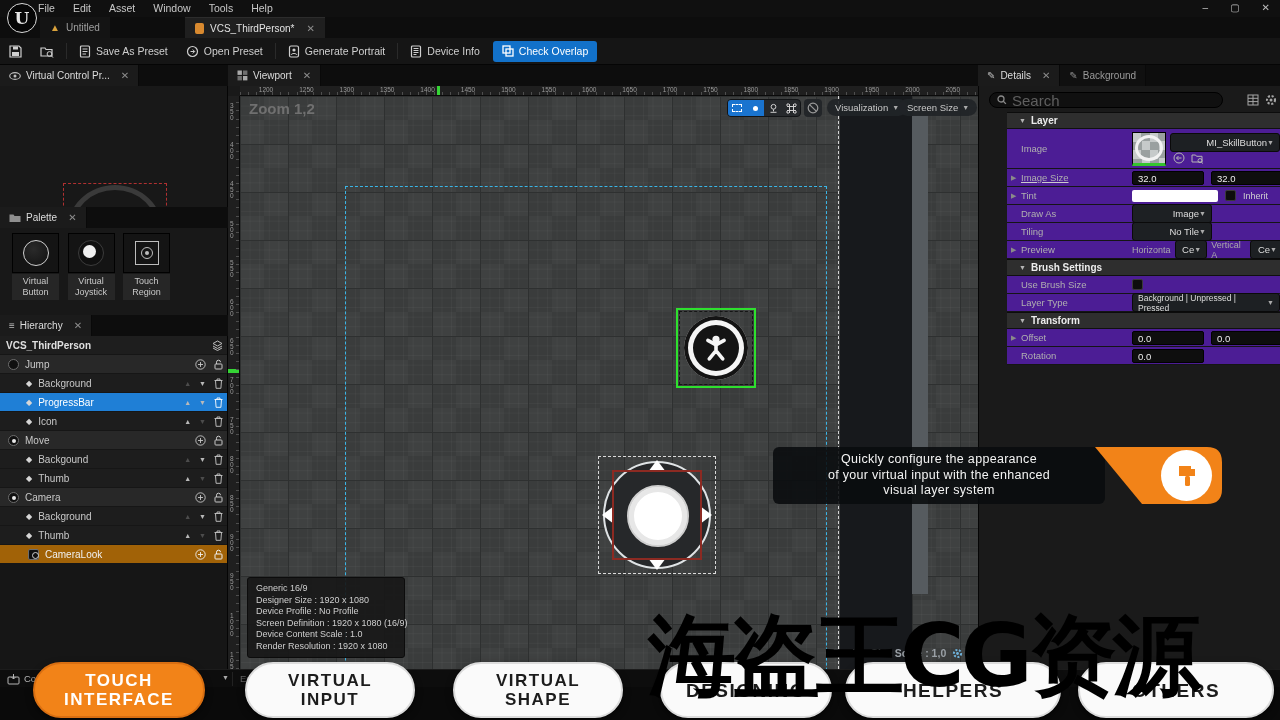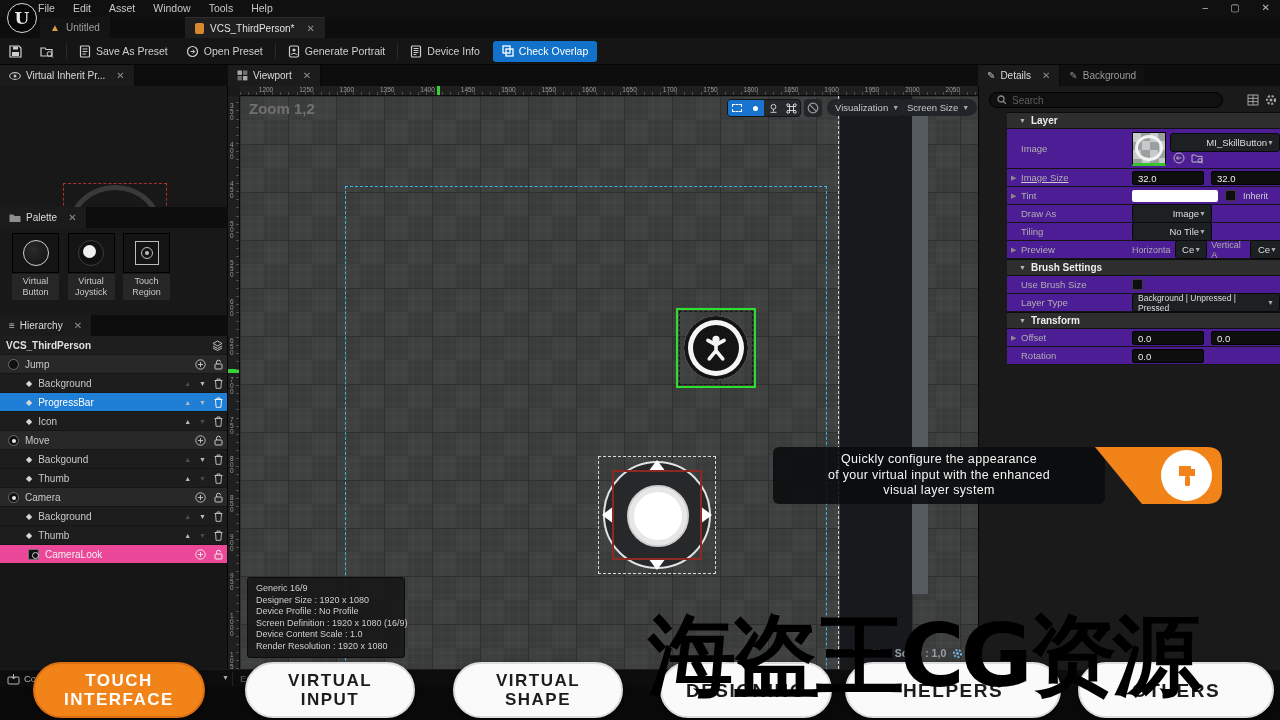--- a/index.html
+++ b/index.html
@@ -40,21 +40,21 @@
   #palette-body { left:0; top:228px; width:228px; height:87px; background:#181818; border-right:1px solid #050505; }
   .pcard { position:absolute; top:5px; width:47px; }
   .pcard .pic { height:40px; background:#141414; border:1px solid #010101; display:flex; align-items:center; justify-content:center; }
   .pcard .plab { margin-top:1px; background:#262626; font-size:9px; line-height:11px; color:#c9c9c9; text-align:center; padding:2px 0; }
   #hier-body { left:0; top:336px; width:228px; height:333px; background:#161616; border-right:1px solid #050505; overflow:hidden; }
   .hroot { height:18px; background:#1e1e1e; display:flex; align-items:center; padding:0 6px; font-size:10px; font-weight:bold; color:#e0e0e0; margin-bottom:1px; position:relative; }
   .hrow { height:18px; display:flex; align-items:center; font-size:10px; color:#c8c8c8; margin-bottom:1px; position:relative; padding-left:8px; }
   .hrow.group { background:#282828; }
   .hrow.child { background:#1d1d1d; padding-left:26px; }
   .hrow.sel { background:#1f7fd6; color:#fff; }
-  .hrow.hl { background:#ec4899; color:#f0f0f0;padding-left:28px; }
+  .hrow.hl { background:#a16207; color:#f0f0f0;padding-left:28px; }
   .hlabel { margin-left:6px; }
   .hctrl { position:absolute; right:4px; display:flex; gap:8px; align-items:center; }
   .arr { font-size:7px; color:#b9b9b9; }
   .arr.dim { opacity:.3; }
   .dmd { font-size:8px; color:#d6d6d6; }
   .gico { width:11px; height:11px; border-radius:50%; background:#101010; border:1px solid #6d6d6d; position:relative; }
   .gico.joy::after { content:""; position:absolute; left:3px; top:3px; width:4px; height:4px; background:#e8e8e8; border-radius:50%; }
   .gico.region { border-radius:2px; }
   .gico.region::after { content:""; position:absolute; left:2.5px; top:2.5px; width:5px; height:5px; border:1px solid #cfcfcf; border-radius:50%; }
 
@@ -112,21 +112,21 @@
   #callout { left:773px; top:447px; width:450px; height:57px; z-index:45; }
   #callout-body { position:absolute; left:0; top:0; width:332px; height:57px; background:rgba(9,11,14,.88); border-radius:6px;
     display:flex; flex-direction:column; justify-content:center; text-align:center; color:#f4f4f4; font-size:12.5px; line-height:15.5px; letter-spacing:.3px; }
   #callout-arrow { position:absolute; left:322px; top:0; }
   #callout-ico { position:absolute; left:388px; top:3px; width:51px; height:51px; border-radius:50%; background:#fff; display:flex; align-items:center; justify-content:center; }
 
   
   #details-body { left:978px; top:86px; width:302px; height:583px; background:#1a1a1a; border-left:1px solid #050505; }
   #search-row { position:absolute; left:0; top:2px; width:302px; height:24px; display:flex; align-items:center; }
   #search-box { position:absolute; left:10px; top:4px; width:234px; height:16px; background:#101010; border:1px solid #000; border-radius:8px;
-    display:flex; align-items:center; gap:5px; padding:0 7px; font-size:10px; color:#5f5f5f; }
+    display:flex; align-items:center; gap:5px; padding:0 7px; font-size:15px; color:#5f5f5f; }
   .hdr { height:17px; background:#2e2e2e; border-top:1px solid #0c0c0c; border-bottom:1px solid #101010; display:flex; align-items:center; gap:5px; padding-left:12px;
     font-size:10px; font-weight:bold; color:#ececec; }
   .hdr .tri-exp { font-size:7px; color:#b5b5b5; }
   .drow { position:relative; border-bottom:1px solid #151515; background:#4c1d95; display:flex; align-items:center; padding-left:14px; }
   .drow .lab { font-size:9.5px; color:#b0b0b0; }
   .exp { position:absolute; left:4px; font-size:7px; color:#8a8a8a; }
   .fields { position:absolute; left:125px; right:26px; display:flex; align-items:center; gap:7px; }
   .fld { background:#0e0e0e; border:1px solid #010101; border-radius:2px; height:14px; font-size:9.5px; color:#ededed; padding:1px 5px; }
   .dd { background:#1d2023; border:1px solid #0a0a0a; border-radius:3px; height:19px; font-size:9.5px; color:#dedede;
     display:flex; align-items:center; justify-content:flex-end; padding:0 5px; }
@@ -240,21 +240,21 @@
     <span>Check Overlap</span>
   </div>
 </div>
 
 <div class="tabstrip" style="left:0;top:65px;width:228px;height:21px;">
   <div class="ptab">
     <svg width="12" height="8" viewBox="0 0 12 8">
         <ellipse cx="6" cy="4" rx="5.3" ry="3.4" fill="none" stroke="#bdbdbd" stroke-width="1.1"></ellipse>
         <circle cx="6" cy="4" r="1.5" fill="#bdbdbd"></circle>
       </svg>
-    <span>Virtual Inherit Pr...</span>
+    <span>Virtual Control Pr...</span>
     <span class="tab-x">✕</span>
   </div>
 </div>
 <div class="abs" id="preview-body">
   <div class="abs" id="preview-circle">
     <svg width="58" height="58" viewBox="0 0 40 40">
         <circle cx="20" cy="10.5" r="3.6" fill="#474747"></circle>
         <path d="M20 14.5 L20 23 M20 16.5 L11.5 11.5 M20 16.5 L28.5 11.5 M20 23 L13 31.5 M20 23 L27 31.5" stroke="#474747" stroke-width="3.6" stroke-linecap="round" fill="none"></path>
       </svg>
   </div>

